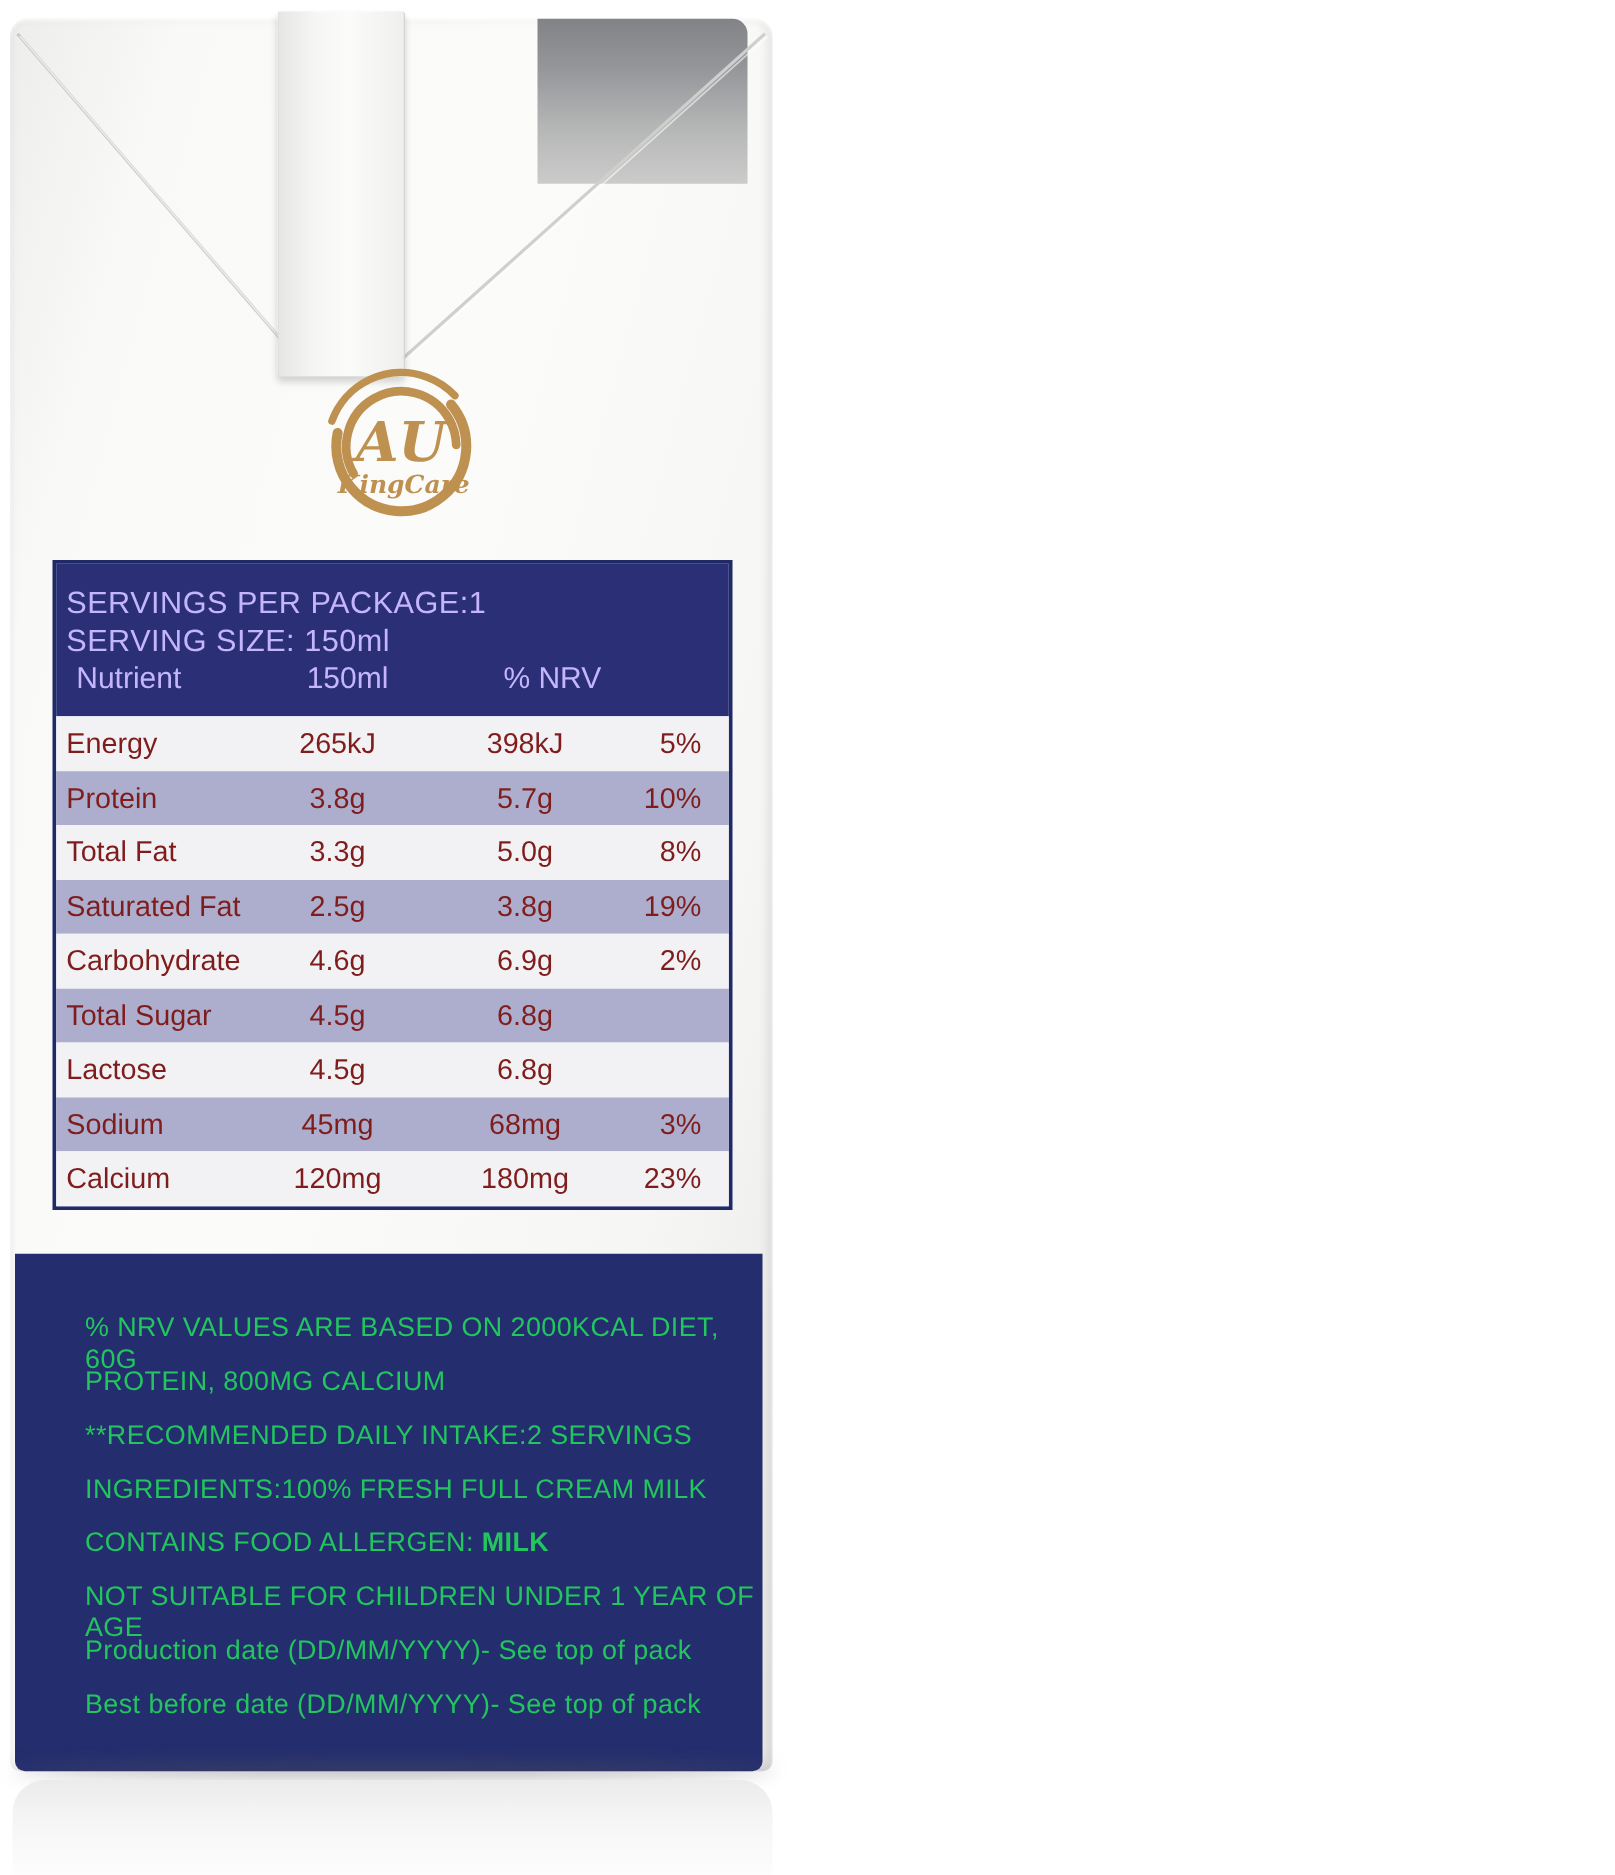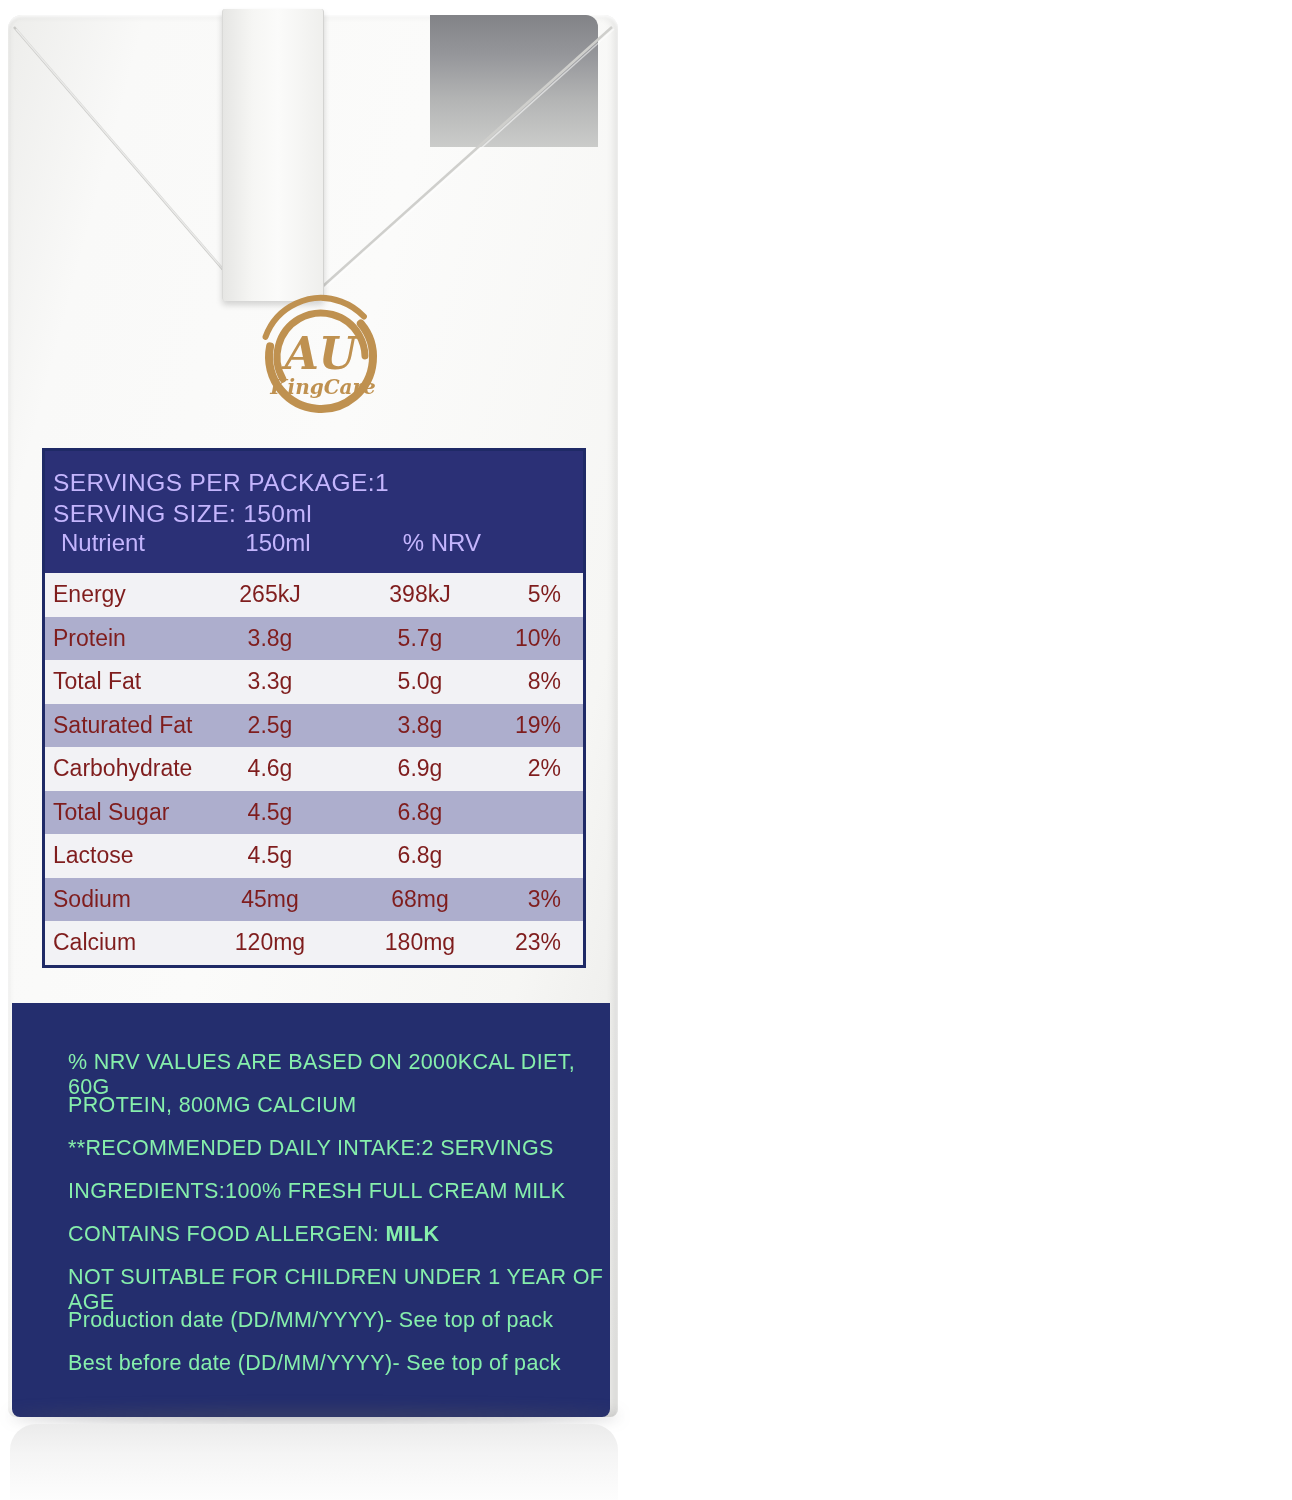--- a/index.html
+++ b/index.html
@@ -62,21 +62,21 @@
   }
   .trow.alt { background:#adaecd; }
   .c1 { padding-left:8px; text-align:left; }
   .c2, .c3 { text-align:center; }
   .c4 { text-align:right; padding-right:22px; }
 
   
   .info {
     position:absolute; left:4px; top:988px; width:598px; height:414px;
     background:#242e6e; border-radius:0 0 8px 8px; box-sizing:border-box;
-    padding:47px 4px 0 56px; color:#86efac;
+    padding:47px 4px 0 56px; color:#22c55e;
   }
   .iline { height:43px; font-size:21.5px; letter-spacing:.35px; }
   .iline b { font-weight:bold; }
 
   
   .ground-shadow {
     position:absolute; left:10px; top:1410px; width:610px; height:12px;
     background:rgba(85,85,92,.45); filter:blur(7px); border-radius:50%;
   }
   .reflection {

